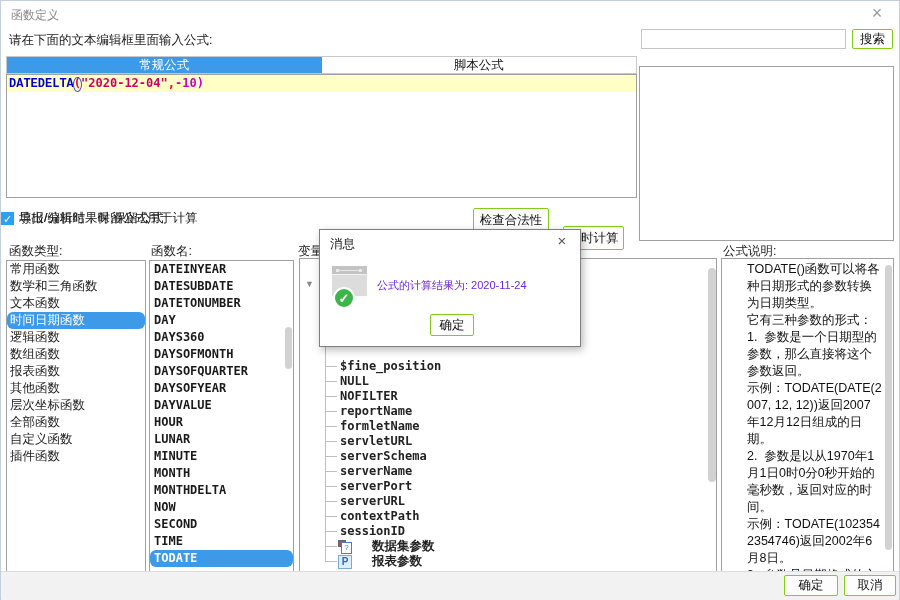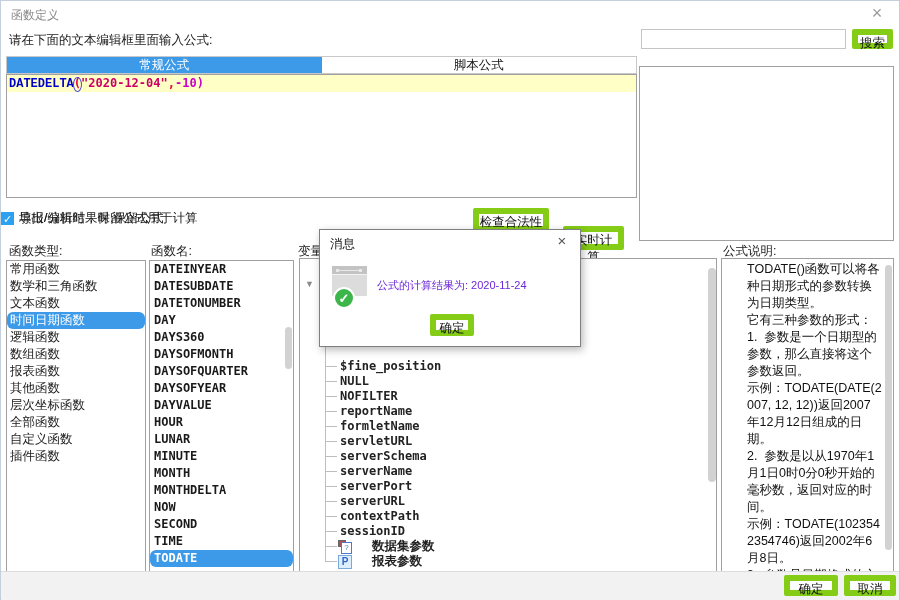--- a/index.html
+++ b/index.html
@@ -21,21 +21,21 @@
   .titlebar .title { position:absolute; left:10px; top:6px; color:#8a8a8a; font-size:12px; }
   .titlebar .close { position:absolute; right:12px; top:2px; width:20px; height:20px;
     font-size:18px; color:#9a9a9a; text-align:center; line-height:20px; cursor:default; }
 
   .prompt { position:absolute; left:8px; top:31px; color:#1a1a1a; }
 
   
   .search-input { position:absolute; left:640px; top:28px; width:205px; height:20px;
     border:1px solid #c4c4c4; background:#fff; font-size:12px; padding:0 4px; outline:none; }
   .btn {
-    background:#fdfdfd; border:6px solid #84cc16; border-radius:2px;
+    background:#fdfdfd; border:1px solid #84cc16; border-radius:2px;
     font-family:"Liberation Sans", sans-serif; font-size:12.5px; color:#111;
     text-align:center; cursor:default;
   }
   .search-btn { position:absolute; left:851px; top:28px; width:41px; height:20px; }
 
   
   .tabs { position:absolute; left:5px; top:55px; width:631px; height:18px;
     border:1px solid #c8c8c8; display:flex; }
   .tab { flex:1; text-align:center; line-height:16px; font-size:12.5px; background:#fff; color:#111; }
   .tab.active { background:#3d9ae8; color:#fff; }

